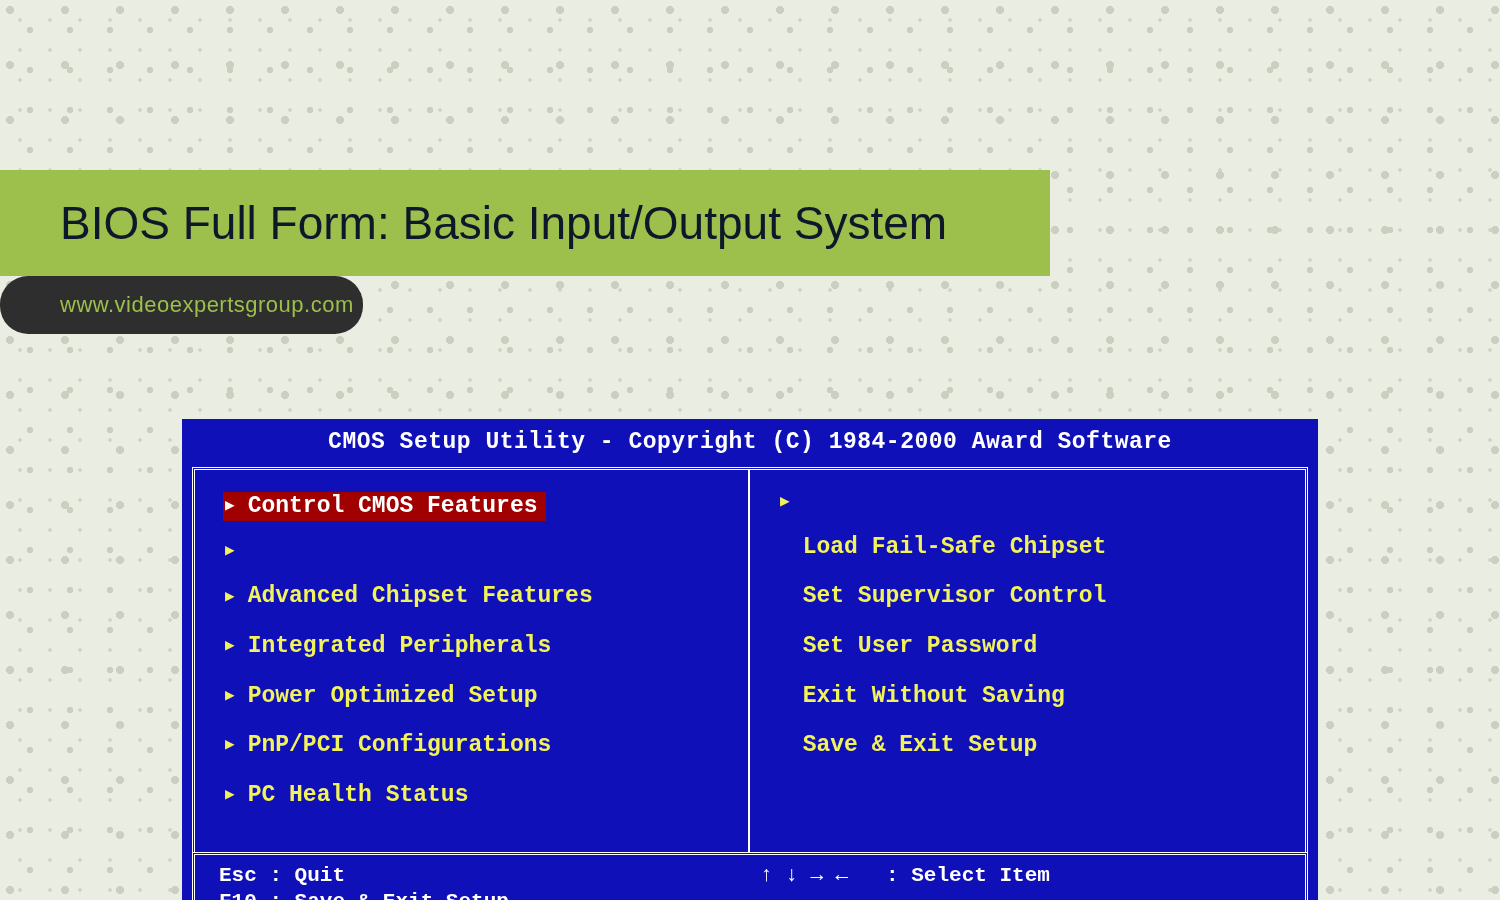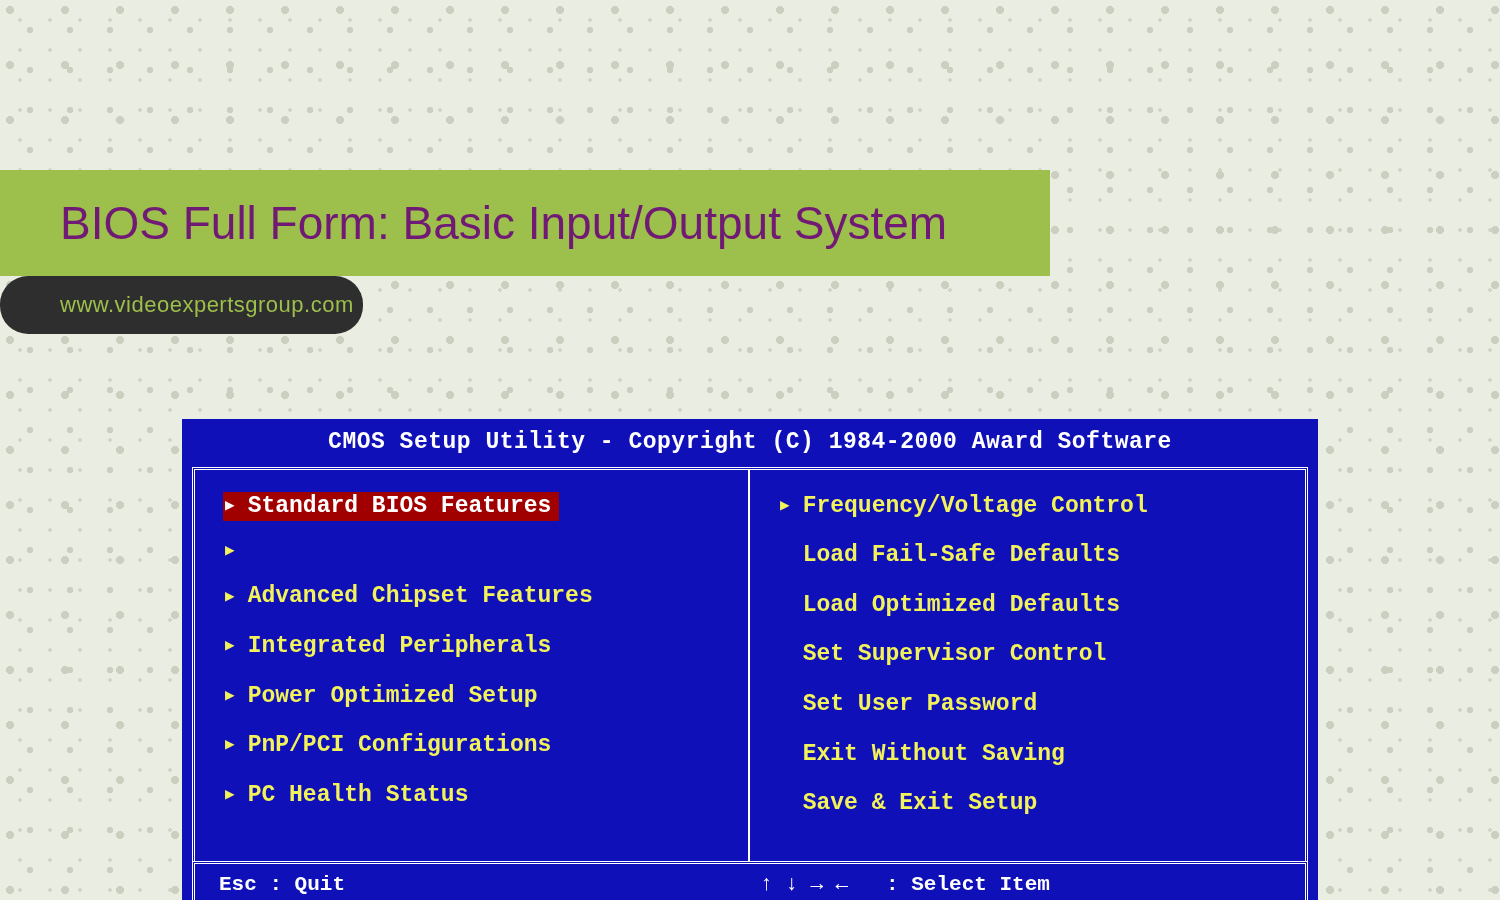--- a/index.html
+++ b/index.html
@@ -23,21 +23,21 @@
     margin-top: 170px;
     height: 106px;
     width: 1050px;
     background: #9dbf4b;
     display: flex; align-items: center;
     padding-left: 60px;
   }
   .title-bar h1 {
     font-size: 46px;
     font-weight: 400;
-    color: #701a75;
+    color: #0f172a;
   }
   .url-bar {
     position: relative; z-index: 1;
     height: 58px;
     width: 363px;
     background: #2e2e2e;
     display: flex; align-items: center;
     padding-left: 60px;
     color: #9dbf4b;
     font-size: 22px;
@@ -113,21 +113,21 @@
   <span>www.videoexpertsgroup.com</span>
 </div>
 
 <div class="bios-window">
   <div class="bios-title">CMOS Setup Utility - Copyright (C) 1984-2000 Award Software</div>
 
   <div class="bios-box">
     <div class="bios-col left" id="bios-left">
         <div class="menu-item selected">
           <span class="arrow-icon">▶</span>
-          <span>Standard BIOS Features</span>
+          <span>Control CMOS Features</span>
         </div>
         <div class="menu-item">
           <span class="arrow-icon">▶</span>
         </div>
         <div class="menu-item">
           <span class="arrow-icon">▶</span>
           <span>Advanced Chipset Features</span>
         </div>
         <div class="menu-item">
           <span class="arrow-icon">▶</span>
@@ -142,29 +142,24 @@
           <span>PnP/PCI Configurations</span>
         </div>
         <div class="menu-item">
           <span class="arrow-icon">▶</span>
           <span>PC Health Status</span>
         </div>
       </div>
     <div class="bios-col" id="bios-right">
         <div class="menu-item">
           <span class="arrow-icon">▶</span>
-          <span>Frequency/Voltage Control</span>
         </div>
         <div class="menu-item">
           <span class="arrow-icon hidden">▶</span>
-          <span>Load Fail-Safe Defaults</span>
-        </div>
-        <div class="menu-item">
-          <span class="arrow-icon hidden">▶</span>
-          <span>Load Optimized Defaults</span>
+          <span>Load Fail-Safe Chipset</span>
         </div>
         <div class="menu-item">
           <span class="arrow-icon hidden">▶</span>
           <span>Set Supervisor Control</span>
         </div>
         <div class="menu-item">
           <span class="arrow-icon hidden">▶</span>
           <span>Set User Password</span>
         </div>
         <div class="menu-item">

